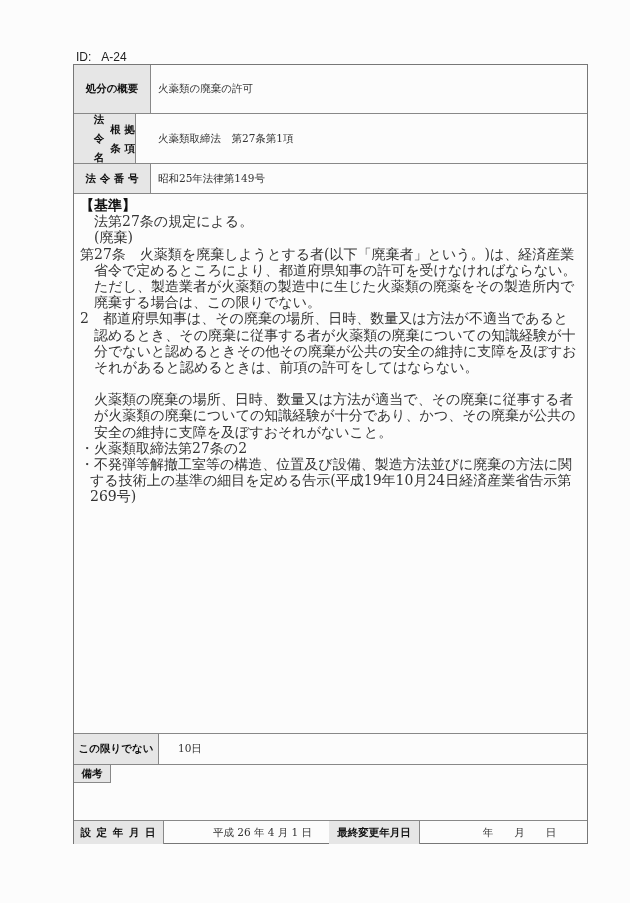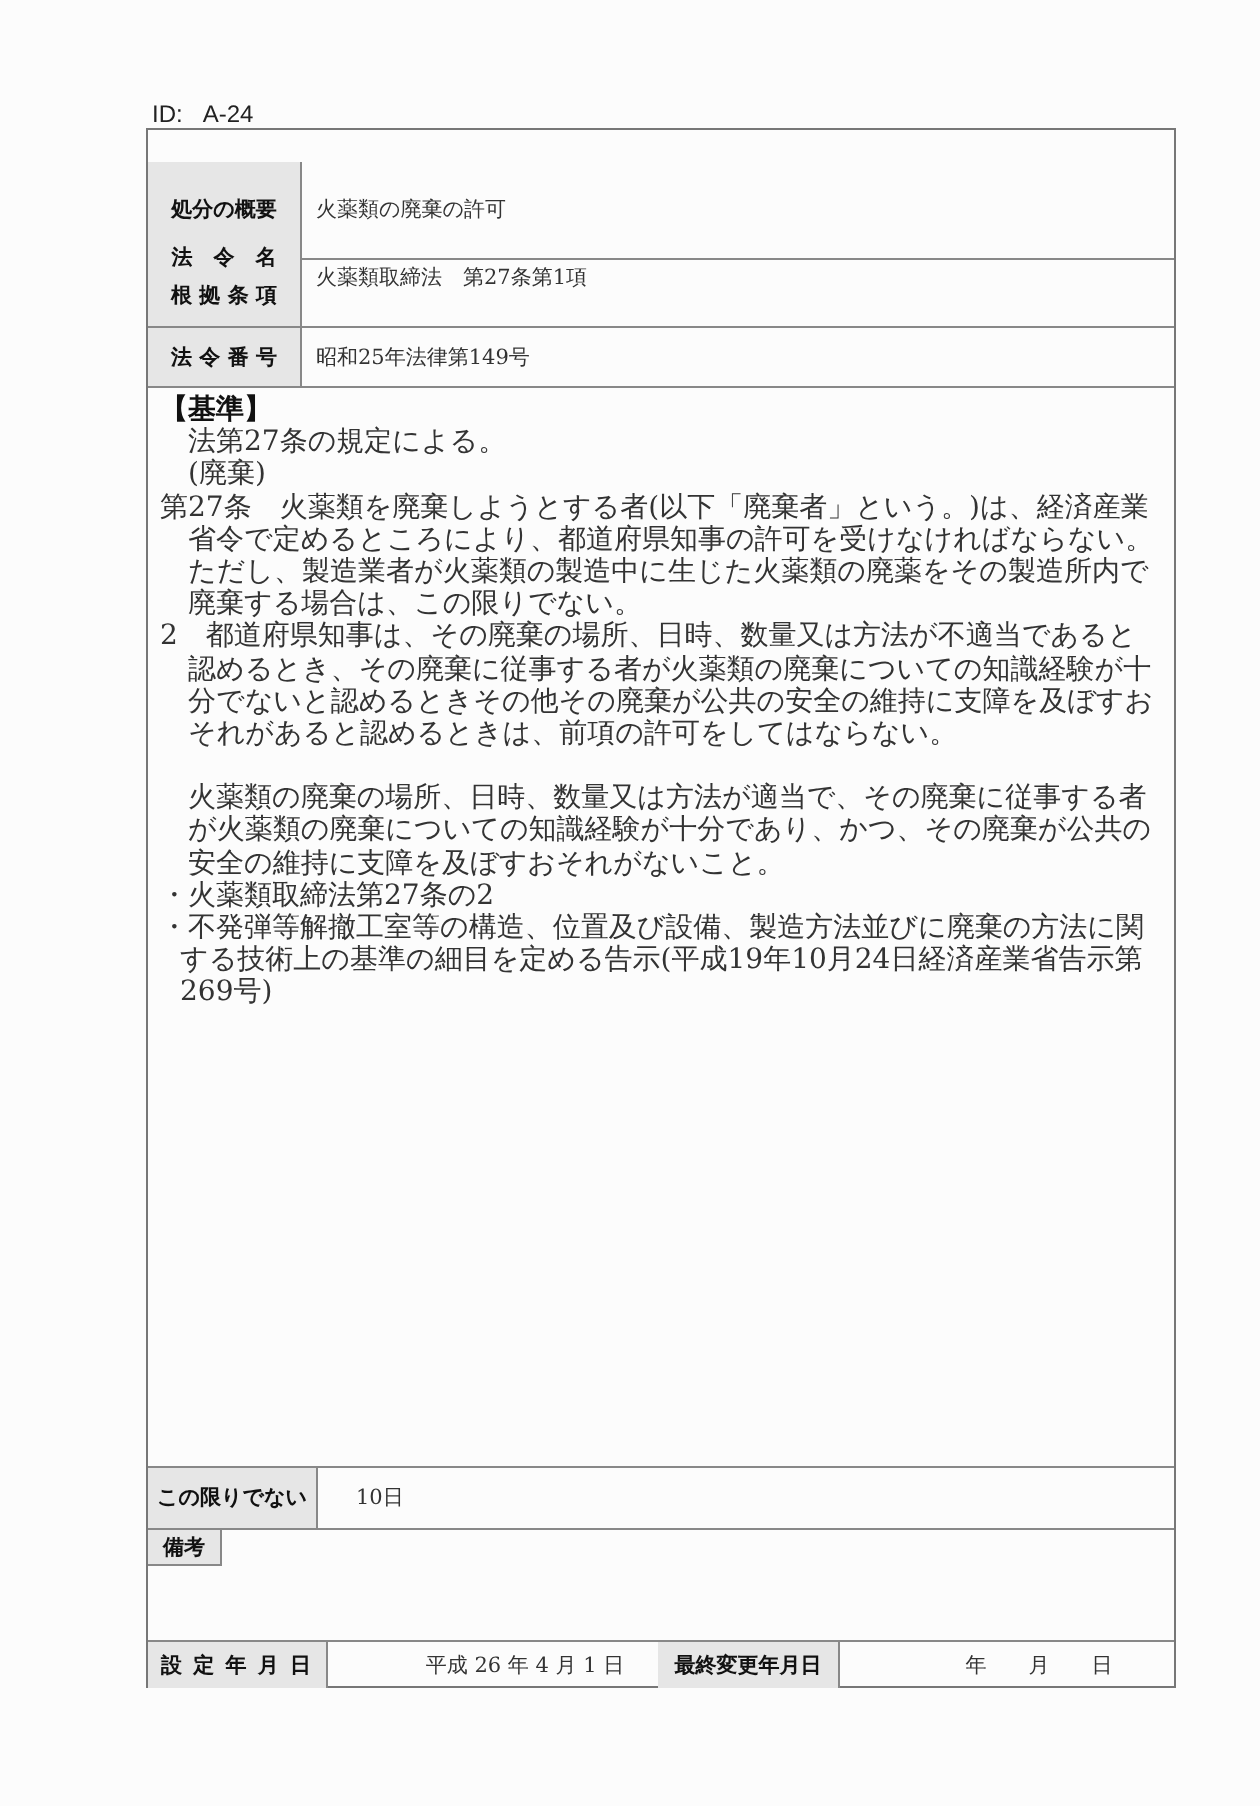--- a/index.html
+++ b/index.html
@@ -21,27 +21,27 @@
 </style>
 </head>
 <body>
 
 <div class="id-line">
   <span>ID:</span><span class="v">A-24</span>
 </div>
 
 <div class="tbl" style="top:64px; height:780px;">
 
-  <div class="row" style="top:16px; height:49px;padding-left:34px;">
+  <div class="row" style="top:0; height:49px;padding-left:34px;">
     <div class="lbl" style="width:77px;">処分の概要</div>
     <div class="val" style="left:84px;">火薬類の廃棄の許可</div>
   </div>
 
   <div class="row" style="top:49px; height:50px;">
-    <div class="lbl" style="width:77px; flex-direction:column; line-height:19px;text-align:right;">
+    <div class="lbl" style="width:62px; flex-direction:row; line-height:19px;text-align:right;">
       <span>法　令　名</span>
       <span>根 拠 条 項</span>
     </div>
     <div class="val" style="left:84px;">火薬類取締法　第27条第1項</div>
   </div>
 
   <div class="row" style="top:99px; height:30px;">
     <div class="lbl" style="width:77px;">法 令 番 号</div>
     <div class="val" style="left:84px;">昭和25年法律第149号</div>
   </div>

